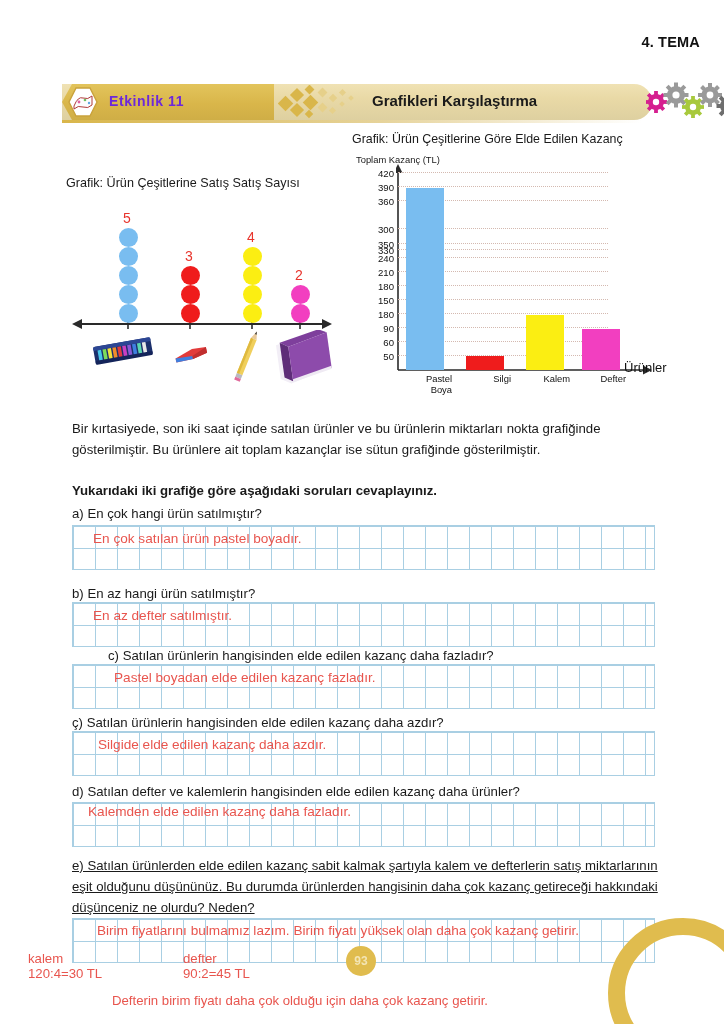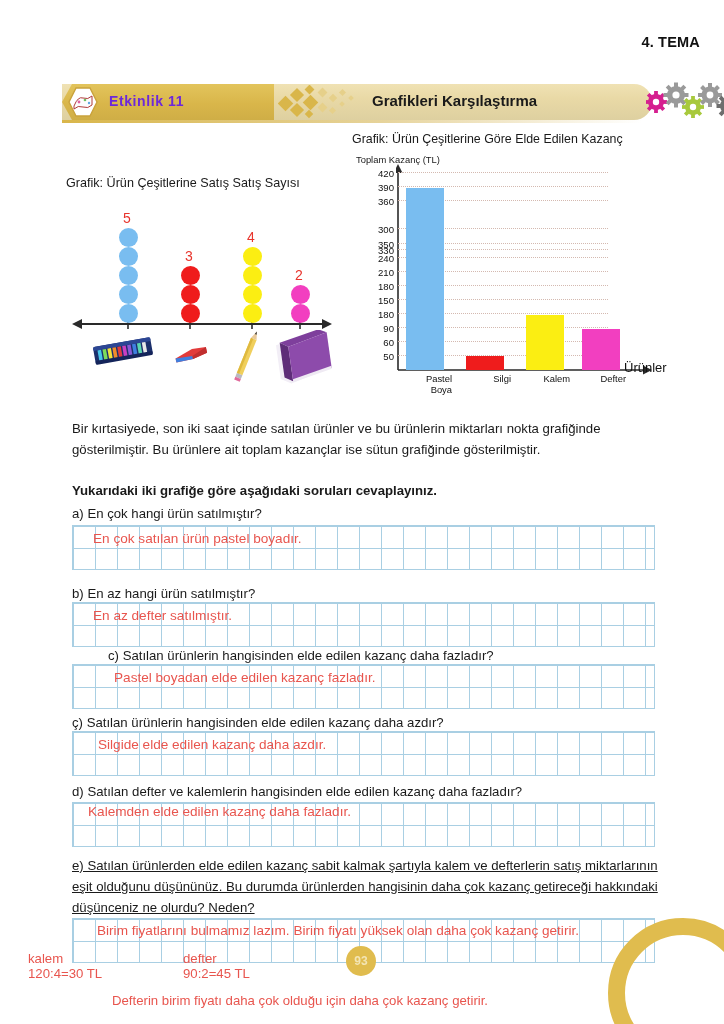--- a/index.html
+++ b/index.html
@@ -479,21 +479,21 @@
 <div class="answer" style="left:93px; top:608px;">En az defter satılmıştır.</div>
 
 <div class="q" style="top:648px;margin-left:36px;">c) Satılan ürünlerin hangisinden elde edilen kazanç daha fazladır?</div>
 <div class="gridbox" style="left:72px; top:664px; width:583px; height:45px;"></div>
 <div class="answer" style="left:88px; top:670px;margin-left:26px;">Pastel boyadan elde edilen kazanç fazladır.</div>
 
 <div class="q" style="top:715px;">ç) Satılan ürünlerin hangisinden elde edilen kazanç daha azdır?</div>
 <div class="gridbox" style="left:72px; top:731px; width:583px; height:45px;"></div>
 <div class="answer" style="left:98px; top:737px;">Silgide elde edilen kazanç daha azdır.</div>
 
-<div class="q" style="top:784px;">d) Satılan defter ve kalemlerin hangisinden elde edilen kazanç daha fazladır?</div>
+<div class="q" style="top:784px;">d) Satılan defter ve kalemlerin hangisinden elde edilen kazanç daha ürünler?</div>
 <div class="gridbox" style="left:72px; top:802px; width:583px; height:45px;"></div>
 <div class="answer" style="left:88px; top:804px;">Kalemden elde edilen kazanç daha fazladır.</div>
 
 <div class="para" style="top:855px;text-decoration:underline;">e) Satılan ürünlerden elde edilen kazanç sabit kalmak şartıyla kalem ve defterlerin satış miktarlarının eşit olduğunu düşününüz. Bu durumda ürünlerden hangisinin daha çok kazanç getireceği hakkındaki düşünceniz ne olurdu? Neden?</div>
 <div class="gridbox" style="left:72px; top:918px; width:583px; height:45px;"></div>
 <div class="answer" style="left:97px; top:923px;">Birim fiyatlarını bulmamız lazım. Birim fiyatı yüksek olan daha çok kazanç getirir.</div>
 
 <div class="calc" style="left:28px;  top:950px;">kalem</div>
 <div class="calc" style="left:28px;  top:965px;">120:4=30 TL</div>
 <div class="calc" style="left:183px; top:950px;">defter</div>

